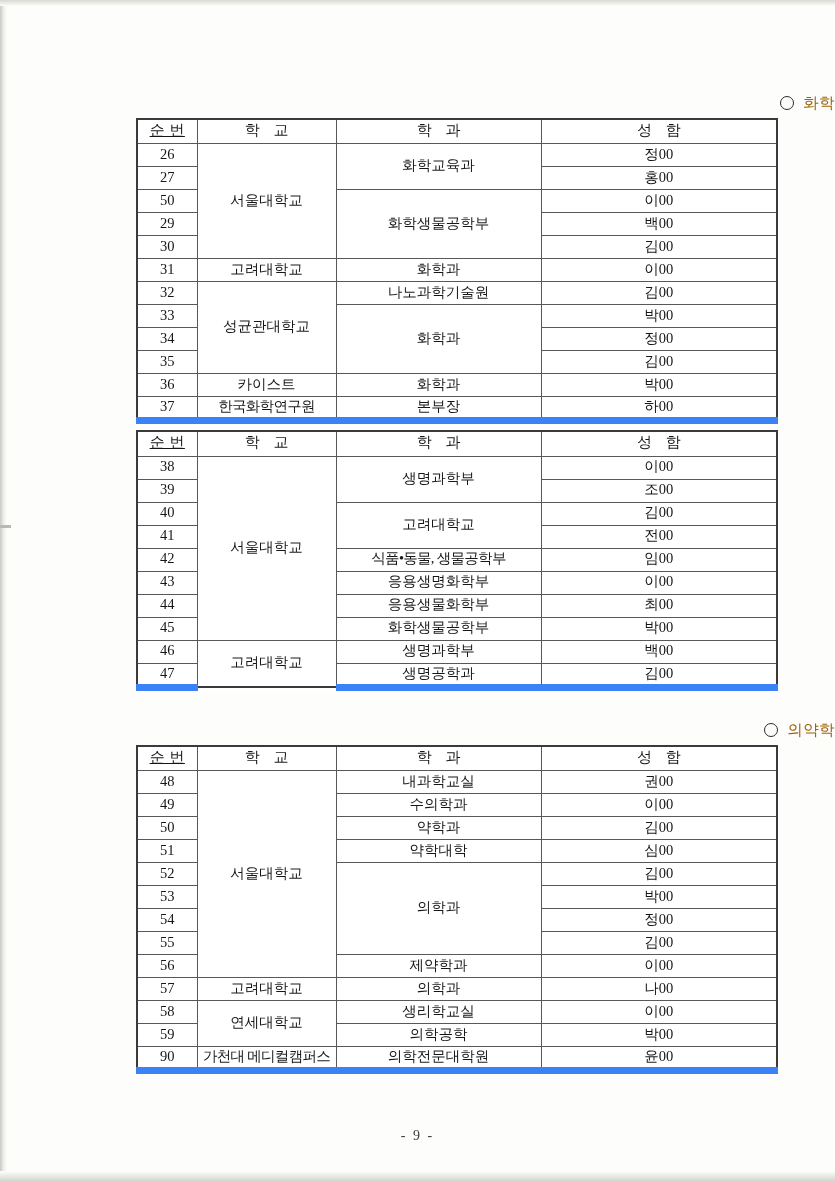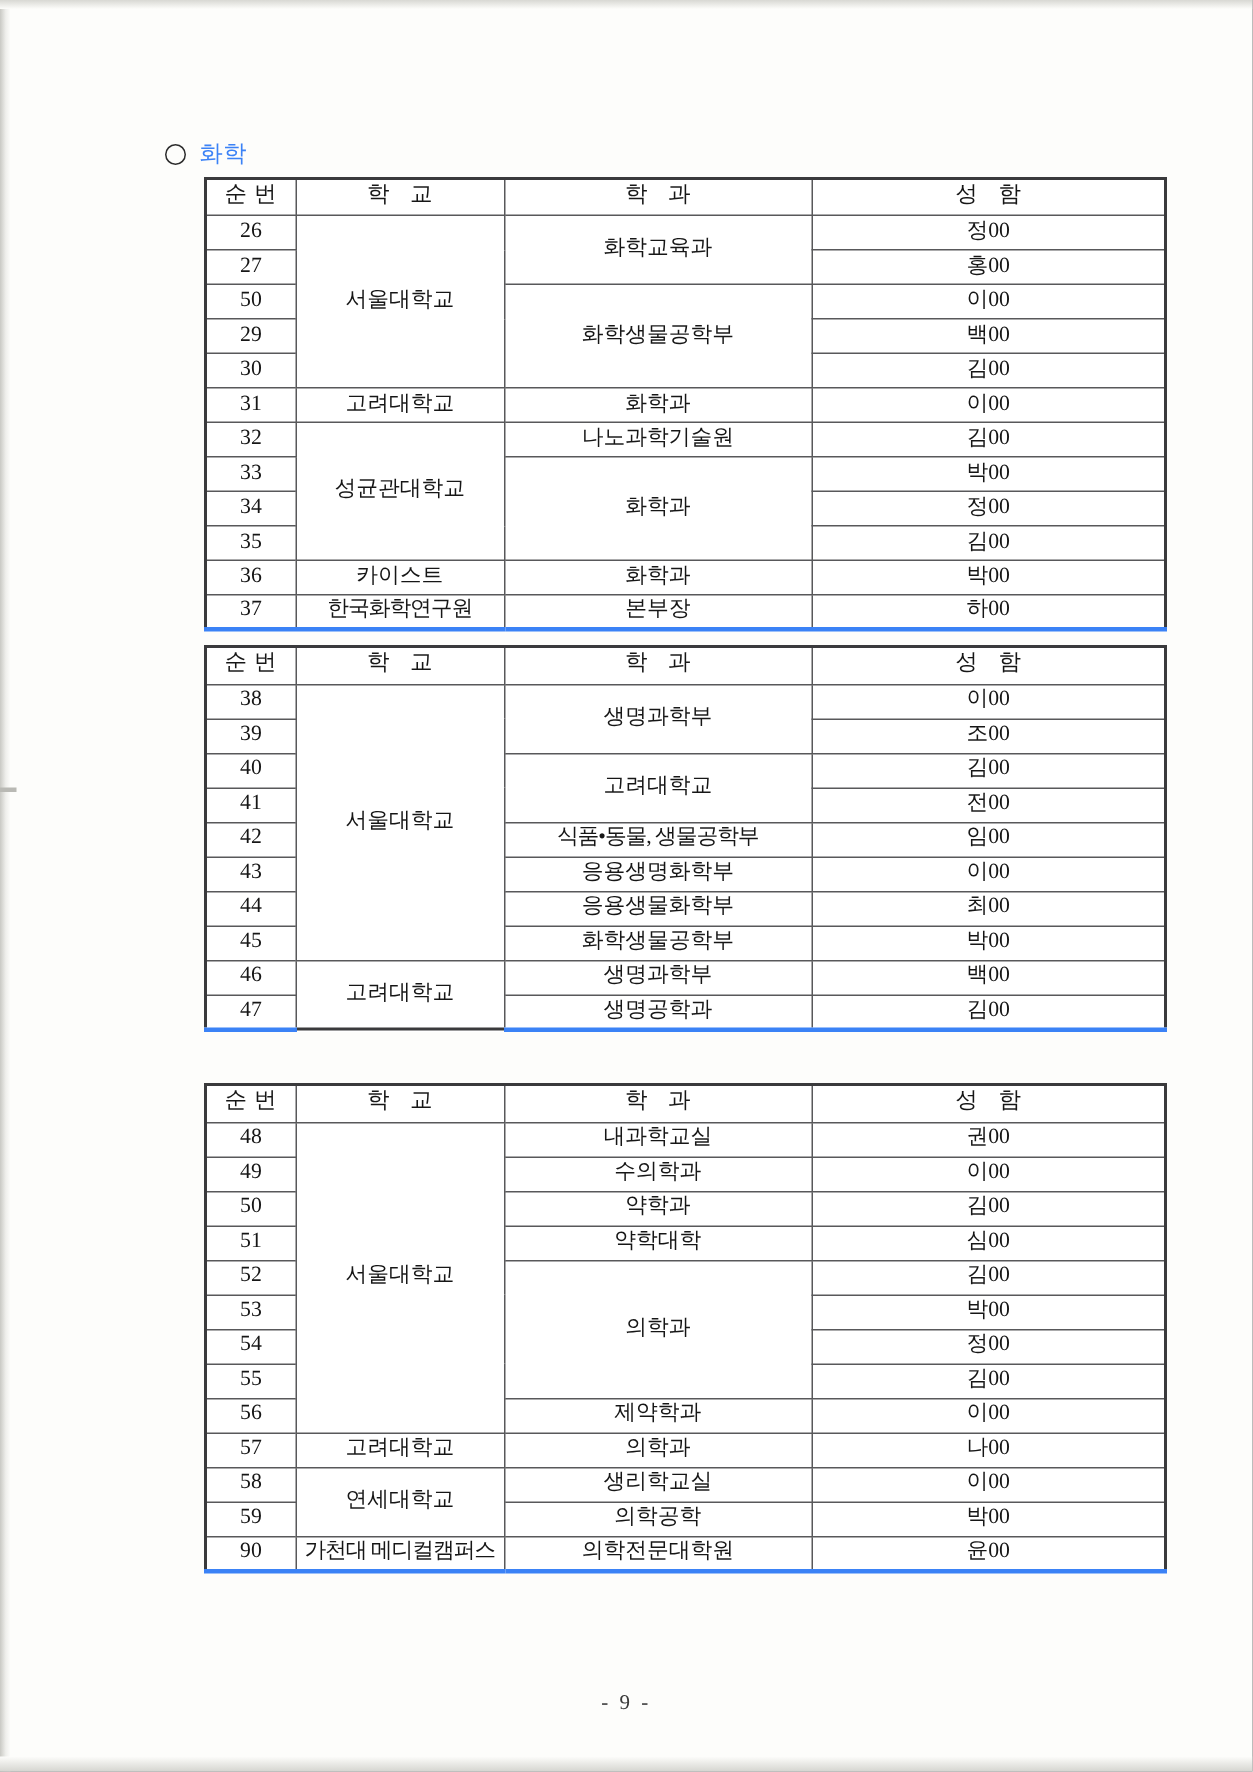--- a/index.html
+++ b/index.html
@@ -56,21 +56,22 @@
   }
 
   .section-heading {
     display: flex;
     align-items: center;
     gap: 9px;
     padding-left: 110px;
     font-size: 15.5px;
     letter-spacing: 0.4px;
     margin-bottom: 7px;
-    color: #3b82f6;
+    color: #a16207;
+    justify-content: flex-end;
   }
   .bullet-circle {
     display: inline-block;
     width: 12px;
     height: 12px;
     border: 1.3px solid #2b2b2b;
     border-radius: 50%;
     flex: 0 0 auto;
   }
   .section-heading-label {
@@ -104,27 +105,28 @@
   }
   table.roster thead th {
     letter-spacing: 5px;
     text-indent: 5px;
     height: 25px;
     font-size: 15px;
   }
   table.roster thead th.no-spread {
     letter-spacing: 0.5px;
     text-indent: 0;
+    text-decoration: underline;
   }
   
   table.roster {
     border: 2.2px solid #3a3a3c;
   }
   table.roster tbody tr:last-child td {
-    border-bottom: 3px solid #3b82f6;
+    border-bottom: 7px solid #3b82f6;
   }
   .cell-tight {
     font-size: 13.2px;
     letter-spacing: -0.7px;
   }
   .cell-name {
     font-size: 14.8px;
   }
 
   .page-number {
@@ -297,20 +299,24 @@
             </tr>
             <tr>
               <td>47</td>
               <td>생명공학과</td>
               <td class="cell-name">김00</td>
             </tr>
           </tbody>
         </table>
       </div>
       <div class="section" style="top: 722px;">
+        <div class="section-heading">
+          <span class="bullet-circle"></span>
+          <span class="section-heading-label">의약학</span>
+        </div>
         <table class="roster">
           <colgroup>
             <col class="c-no">
             <col class="c-sch">
             <col class="c-dept">
             <col class="c-name">
           </colgroup>
           <thead>
             <tr>
               <th class="no-spread">순 번</th>

